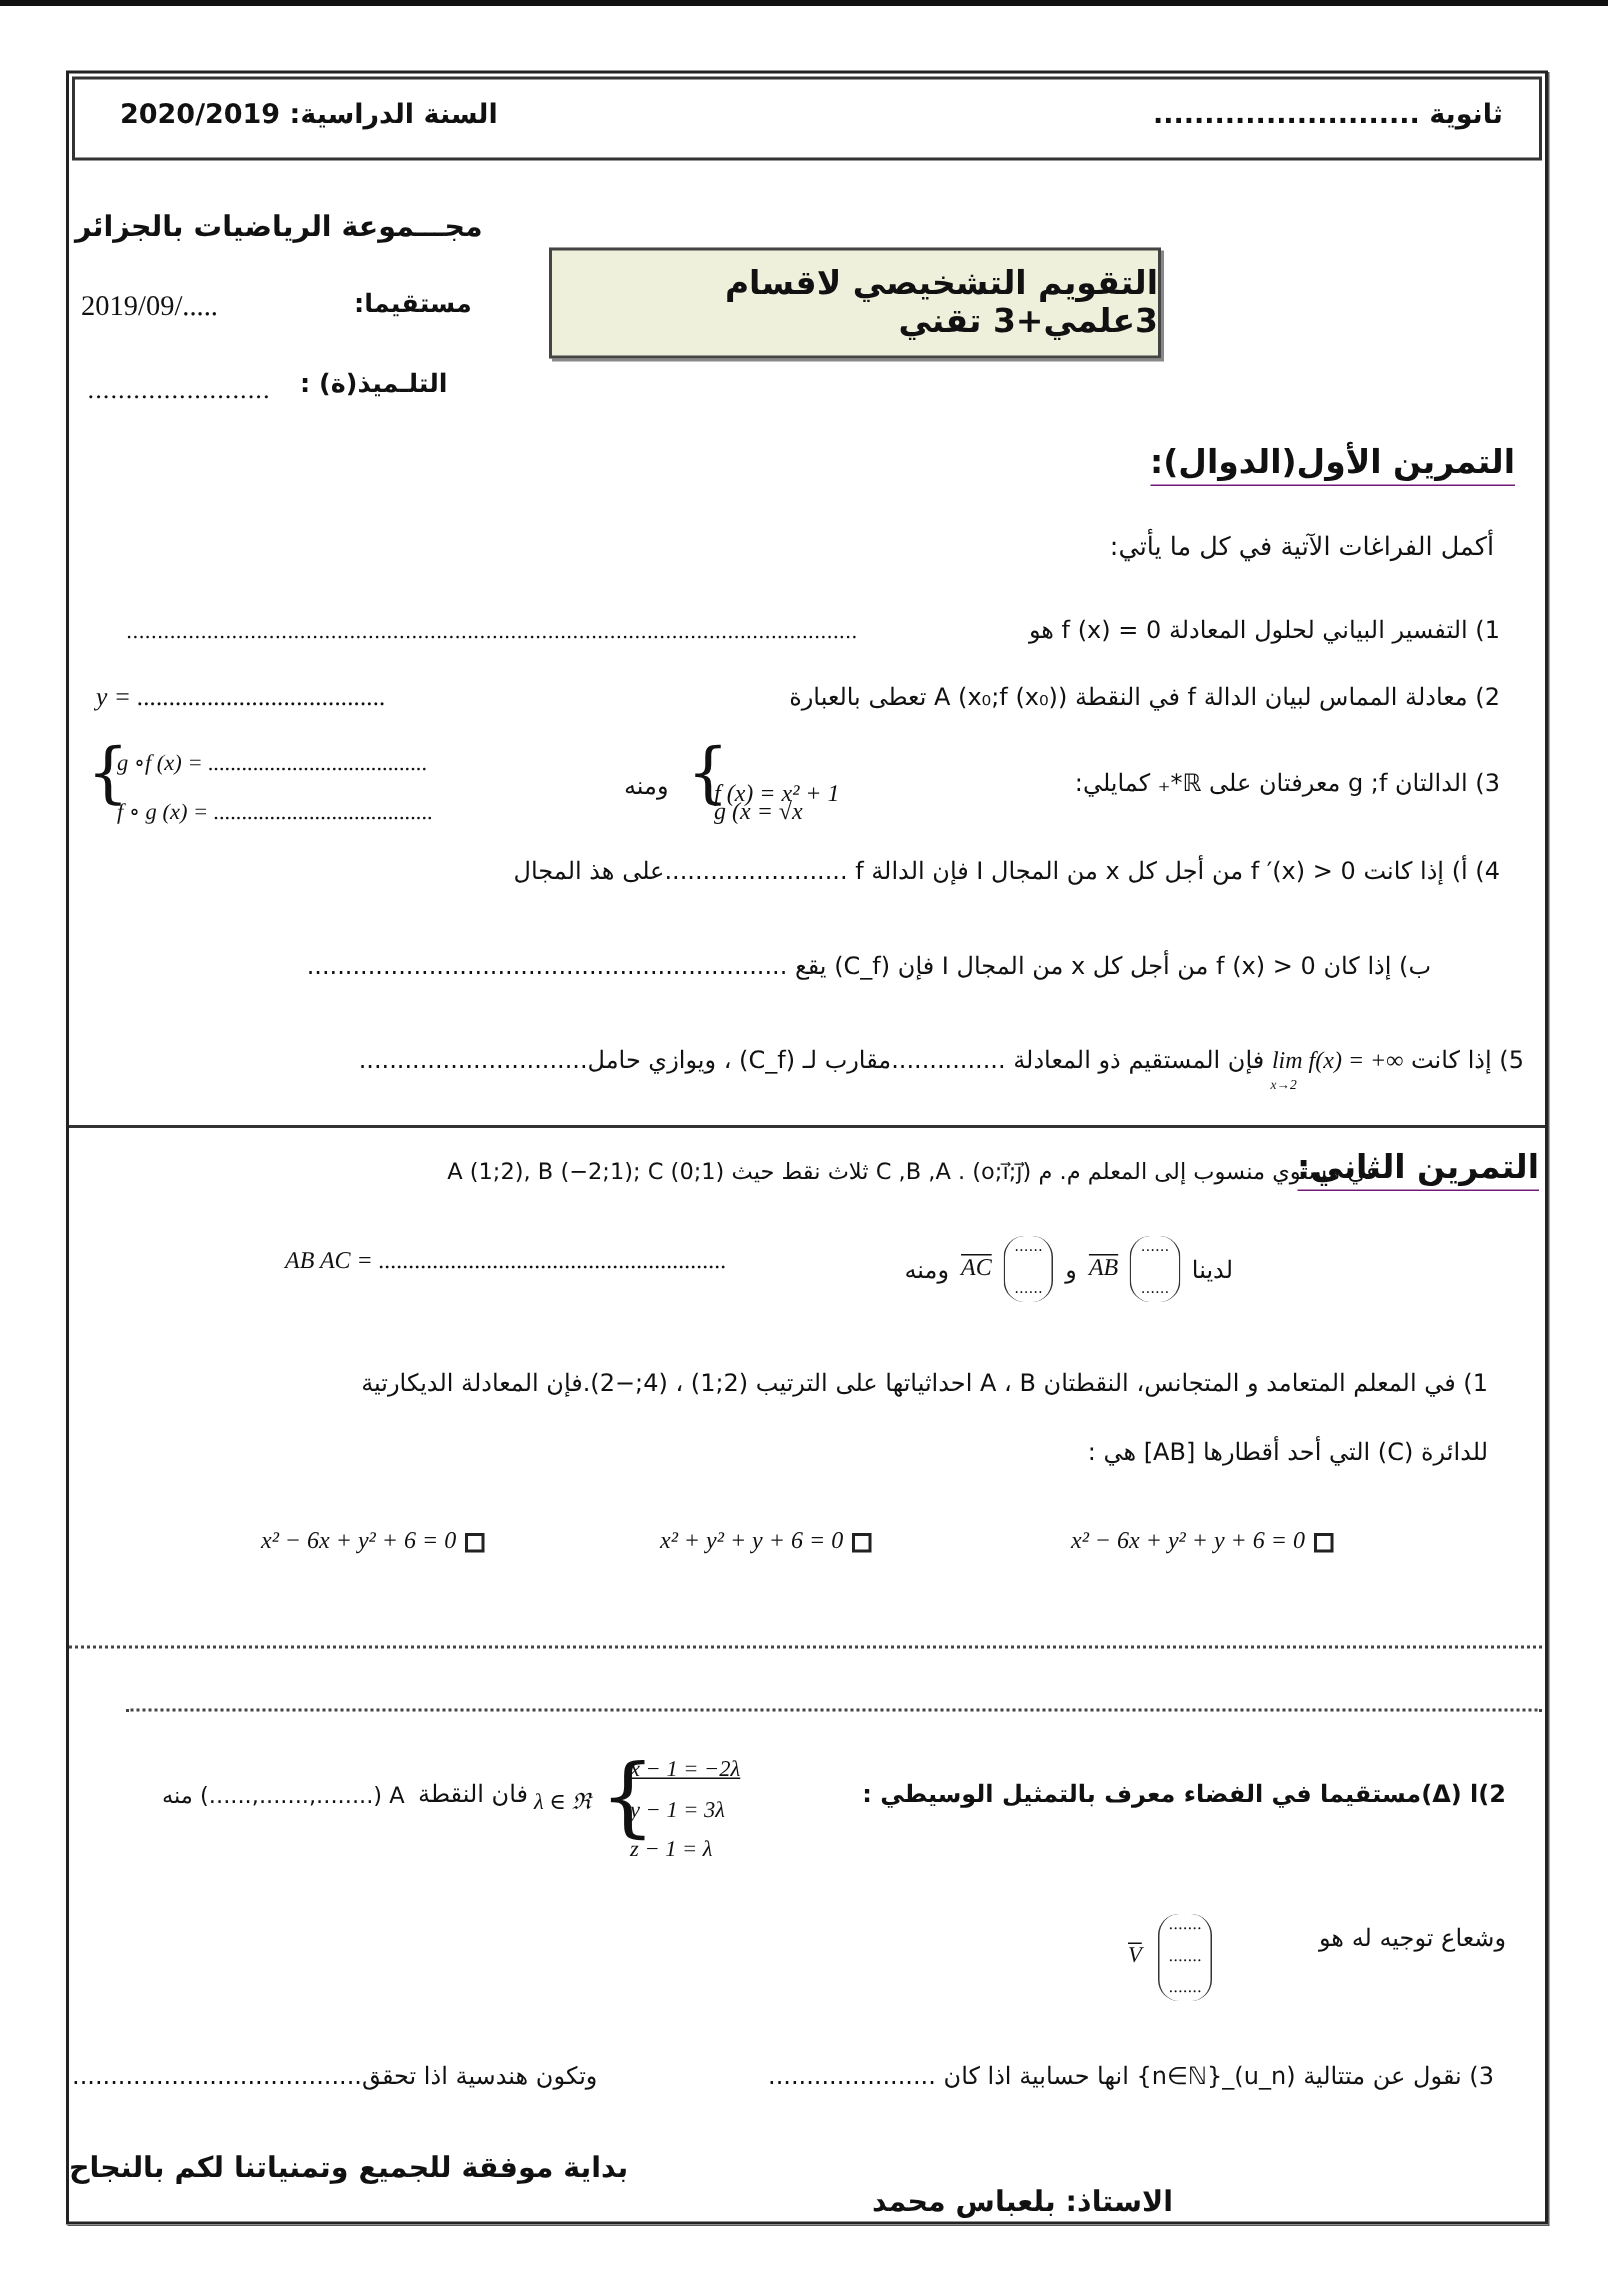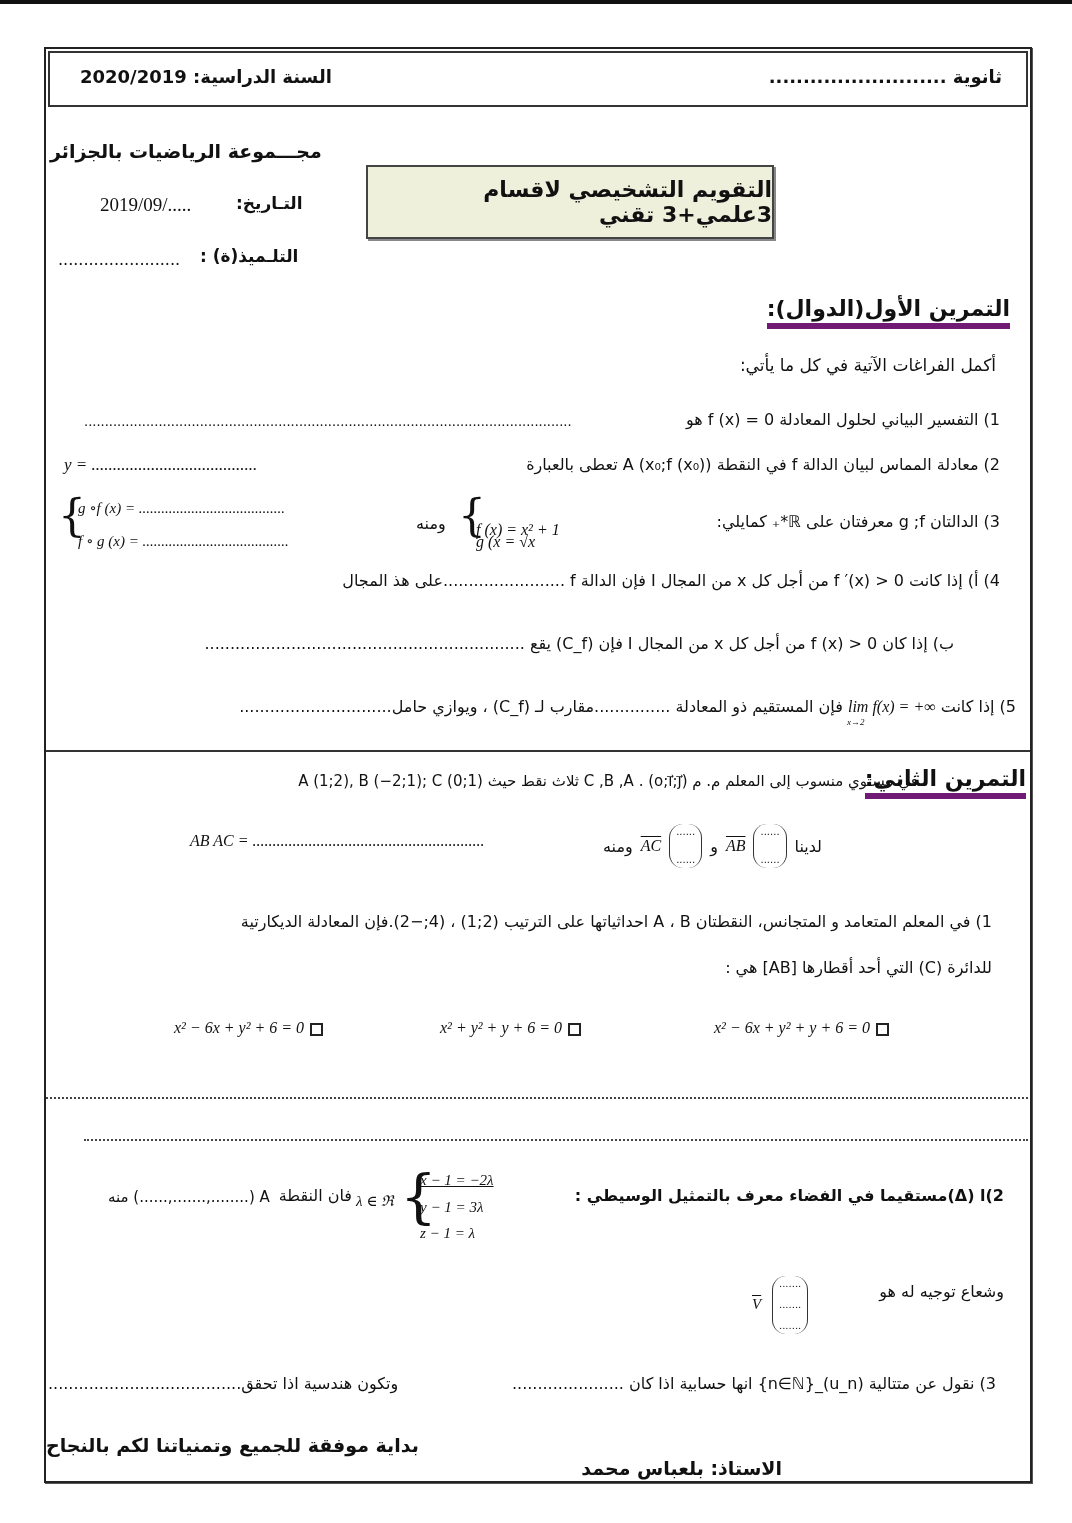--- a/index.html
+++ b/index.html
@@ -12,21 +12,21 @@
          border: 2px solid #333; box-sizing: border-box; }
   .abs { position: absolute; white-space: nowrap; }
   .rtl { direction: rtl; unicode-bidi: embed; }
   .ar { font-family: "DejaVu Sans", "Liberation Sans", sans-serif; font-weight: bold; }
   .arn { font-family: "DejaVu Sans", "Liberation Sans", sans-serif; }
   .m { font-family: "Liberation Serif", "DejaVu Serif", serif; font-style: italic; }
   .titlebox { position: absolute; left: 366px; top: 165px; width: 408px; height: 74px;
               background: #eef0dc; border: 2px solid #444; box-sizing: border-box;
               box-shadow: 2px 2px 0 #888; display: flex; align-items: center; justify-content: center; }
   .titlebox span { font-size: 22px; }
-  .sec-title { font-size: 22px; border-bottom: 6px solid #701a75; padding-bottom: 2px; }
+  .sec-title { font-size: 22px; border-bottom: 1px solid #701a75; padding-bottom: 2px; }
   .divider { position: absolute; left: 46px; width: 984px; height: 2px; background: #333; }
   .dotline { position: absolute; left: 46px; width: 982px; border-top: 2px dotted #444; height: 0; }
   .checkbox { display: inline-block; width: 13px; height: 13px; border: 2px solid #222;
               vertical-align: middle; margin: 0 6px; box-sizing: border-box; }
   .brace { font-size: 44px; font-family: "DejaVu Serif", serif; font-weight: 200; line-height: 1; }
   .vec { text-decoration: overline; font-style: italic; font-family: "Liberation Serif", serif; }
   .paren-box { display: inline-flex; flex-direction: column; justify-content: space-between;
                border-left: 1.5px solid #333; border-right: 1.5px solid #333; border-radius: 14px;
                padding: 2px 6px; font-size: 10px; line-height: 12px; vertical-align: middle; }
   .fs18 { font-size: 18px; }
@@ -38,22 +38,22 @@
 <body>
 
 <div class="topbar"></div>
 <div class="frame"></div>
 
 <div class="hdr"></div>
 <div class="abs rtl ar fs18" style="right:70px; top:66px;">ثانوية ..........................</div>
 <div class="abs rtl ar fs18" style="left:80px; top:66px;">السنة الدراسية: 2020/2019</div>
 
 <div class="abs rtl ar" style="left:50px; top:140px; font-size:19px;">مجـــموعة الرياضيات بالجزائر</div>
-<div class="abs rtl ar fs17" style="left:236px; top:193px;">التـاريخ:</div>
-<div class="abs" style="left:54px; top:194px; font-size:19px; font-family:'Liberation Serif',serif;margin-left:46px;">2019/09/.....</div>
+<div class="abs rtl ar fs17" style="left:236px; top:193px;">مستقيما:</div>
+<div class="abs" style="left:54px; top:194px; font-size:19px; font-family:'Liberation Serif',serif;">2019/09/.....</div>
 <div class="abs rtl ar fs17" style="left:200px; top:246px;">التلـميذ(ة) :</div>
 <div class="abs" style="left:58px; top:250px; font-size:16px;">........................</div>
 
 <div class="titlebox">
   <span class="rtl ar">التقويم التشخيصي لاقسام 3علمي+3 تقني</span>
 </div>
 
 <div class="abs rtl ar sec-title" style="right:62px; top:296px;">التمرين الأول(الدوال):</div>
 <div class="abs rtl arn fs17" style="right:76px; top:355px;">أكمل الفراغات الآتية في كل ما يأتي:</div>
 

